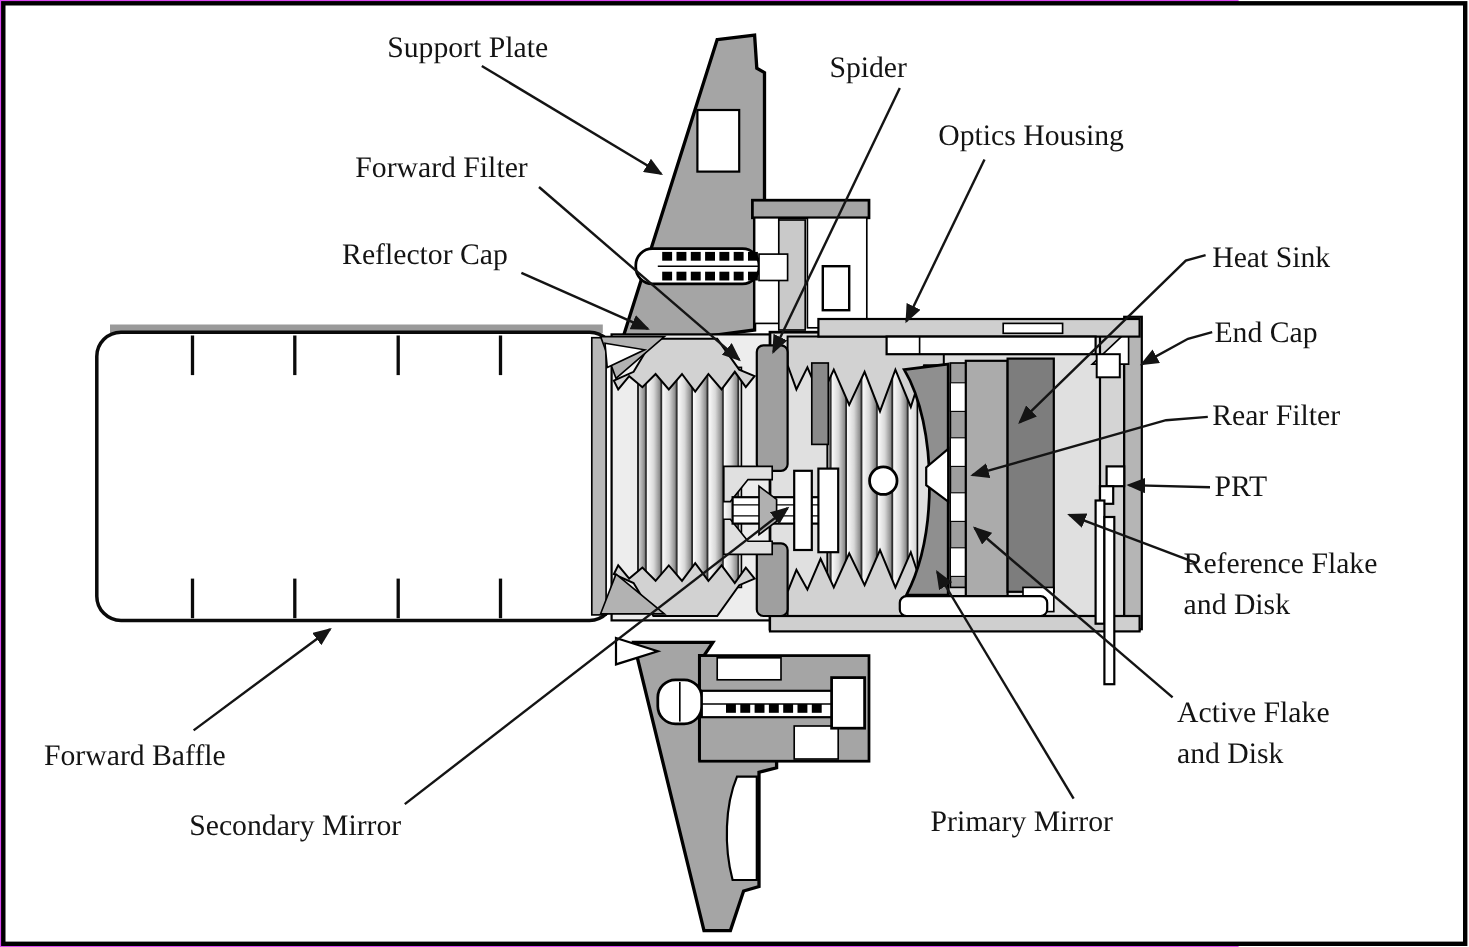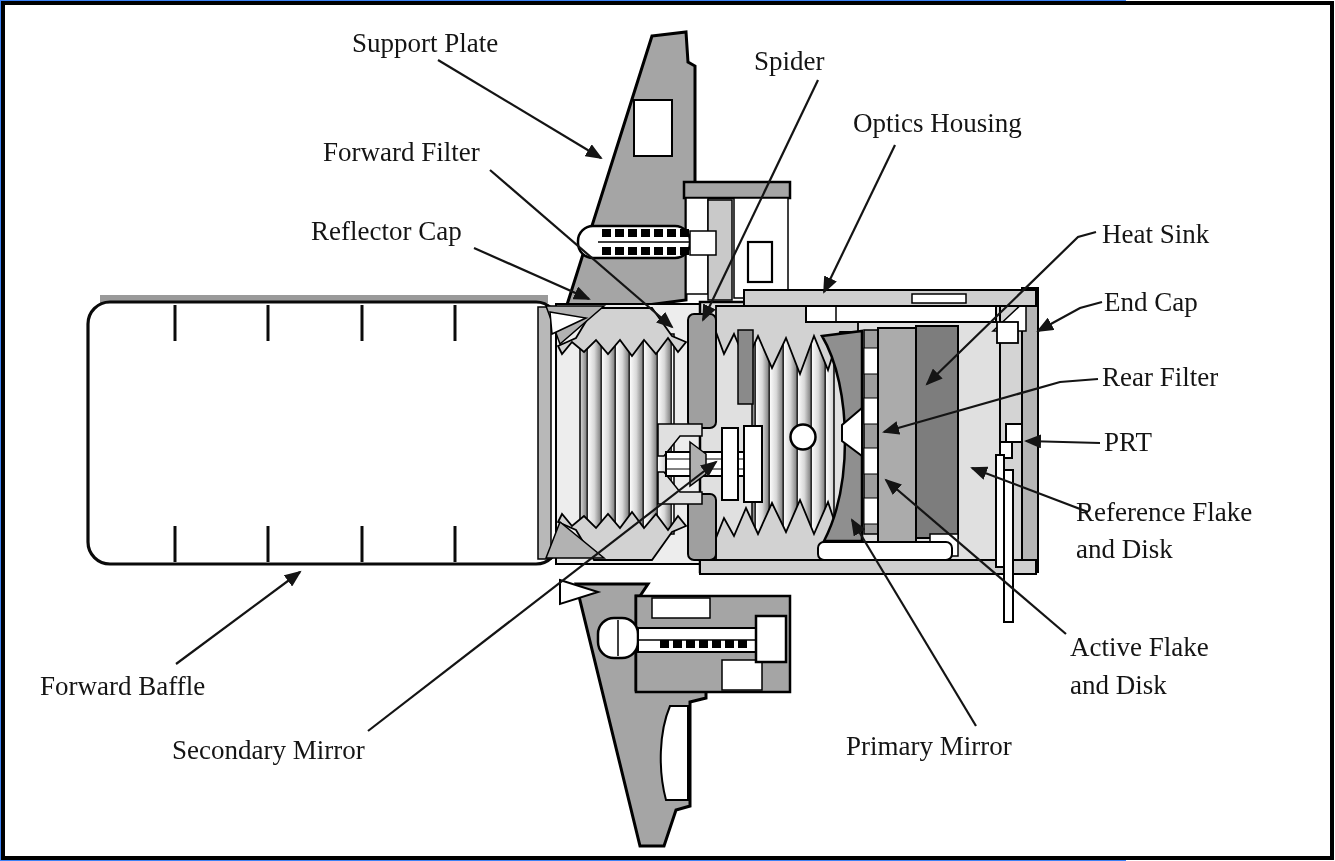--- a/index.html
+++ b/index.html
@@ -1,19 +1,19 @@
 <!DOCTYPE html>
 <html><head>
 <meta charset="utf-8">
 <style>
   html,body{margin:0;padding:0;background:#fff;}
   .stage{
     position:relative;
     width:1126px;height:861px;
-    background:#3b82f6;
+    background:#d946ef;
     font-family:"Liberation Serif", serif;
   }
   svg{display:block;}
   text.lbl{
     font-family:"Liberation Serif", serif;
     font-size:27px;
     fill:#141414;
   }
 </style>
 </head>

